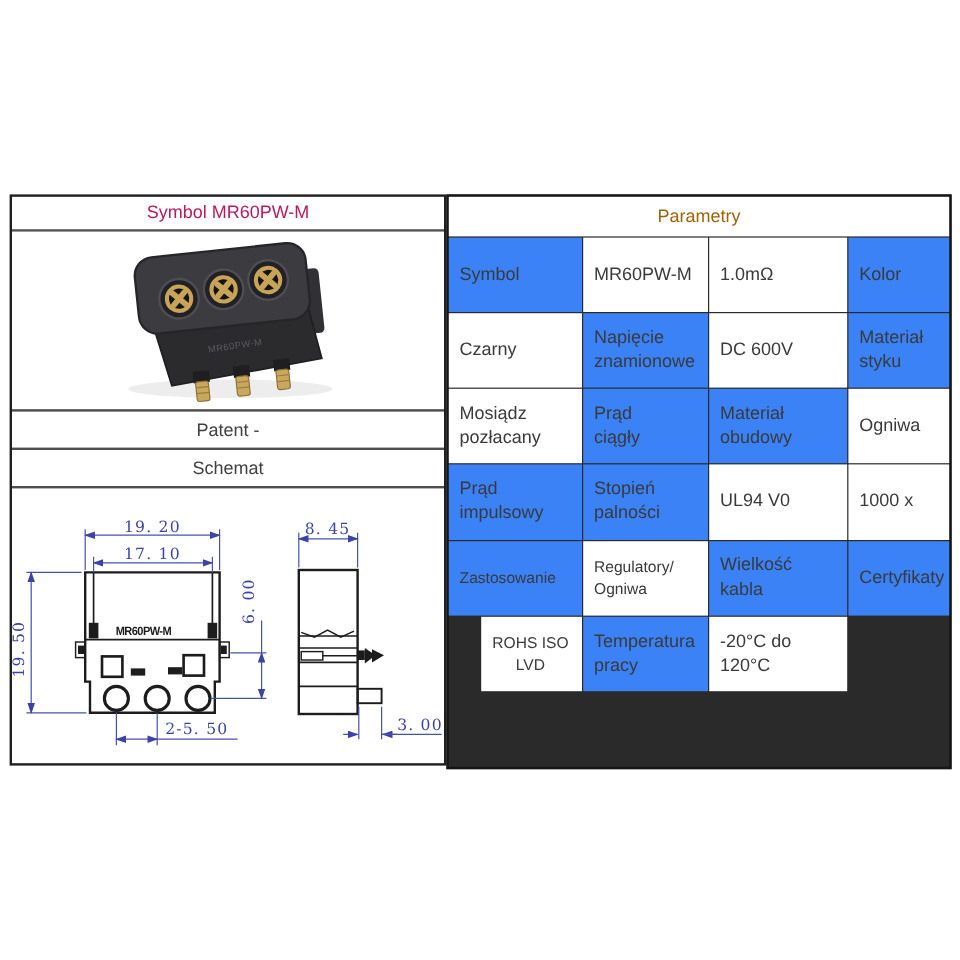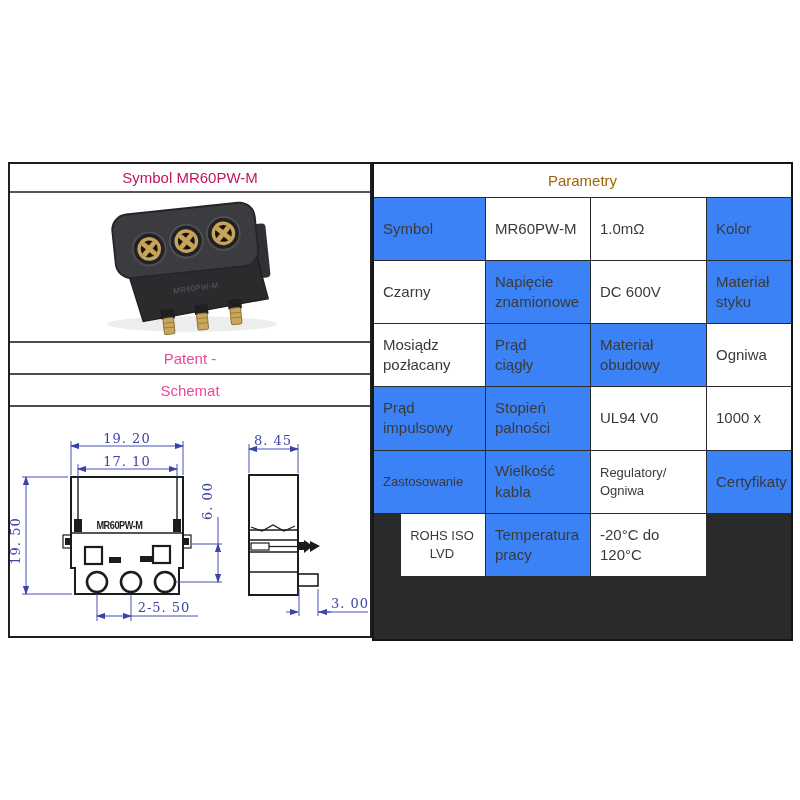--- a/index.html
+++ b/index.html
@@ -20,21 +20,21 @@
     display:flex;align-items:center;justify-content:center;
     font-size:15px;color:#be185d;
   }
   .photo-row{
     height:150px;border-bottom:2px solid #4d4d4d;
     display:flex;align-items:center;justify-content:center;overflow:hidden;
   }
   .patent-row,.schemat-row{
     height:32px;border-bottom:2px solid #4d4d4d;
     display:flex;align-items:center;justify-content:center;
-    font-size:15px;color:#ec4899;
+    font-size:15px;color:#404040;
   }
   .drawing-row{flex:1;display:flex;align-items:center;justify-content:center;}
   
   .params-table{
     position:absolute;left:372px;top:162px;width:421px;height:479px;
     box-sizing:border-box;border:2px solid #161616;
     display:grid;
     grid-template-columns:111px 104px 115px 1fr;
     grid-template-rows:33px repeat(7,1fr);
     gap:1px;background:#2a2a2a;
@@ -269,24 +269,24 @@
   <div class="cell">Ogniwa</div>
   <div class="cell label">Prąd
 impulsowy</div>
 
   <div class="cell label">Stopień
 palności</div>
   <div class="cell">UL94 V0</div>
   <div class="cell">1000 x</div>
 
   <div class="cell label small">Zastosowanie</div>
+  <div class="cell small">Regulatory/
+Ogniwa</div>
   <div class="cell label">Wielkość
 kabla</div>
-  <div class="cell small">Regulatory/
-Ogniwa</div>
 
   <div class="cell label">Certyfikaty</div>
   <div class="cell small center">ROHS ISO
 LVD</div>
   <div class="cell label">Temperatura
 pracy</div>
   <div class="cell">-20°C do
 120°C</div>
 </div>
 

